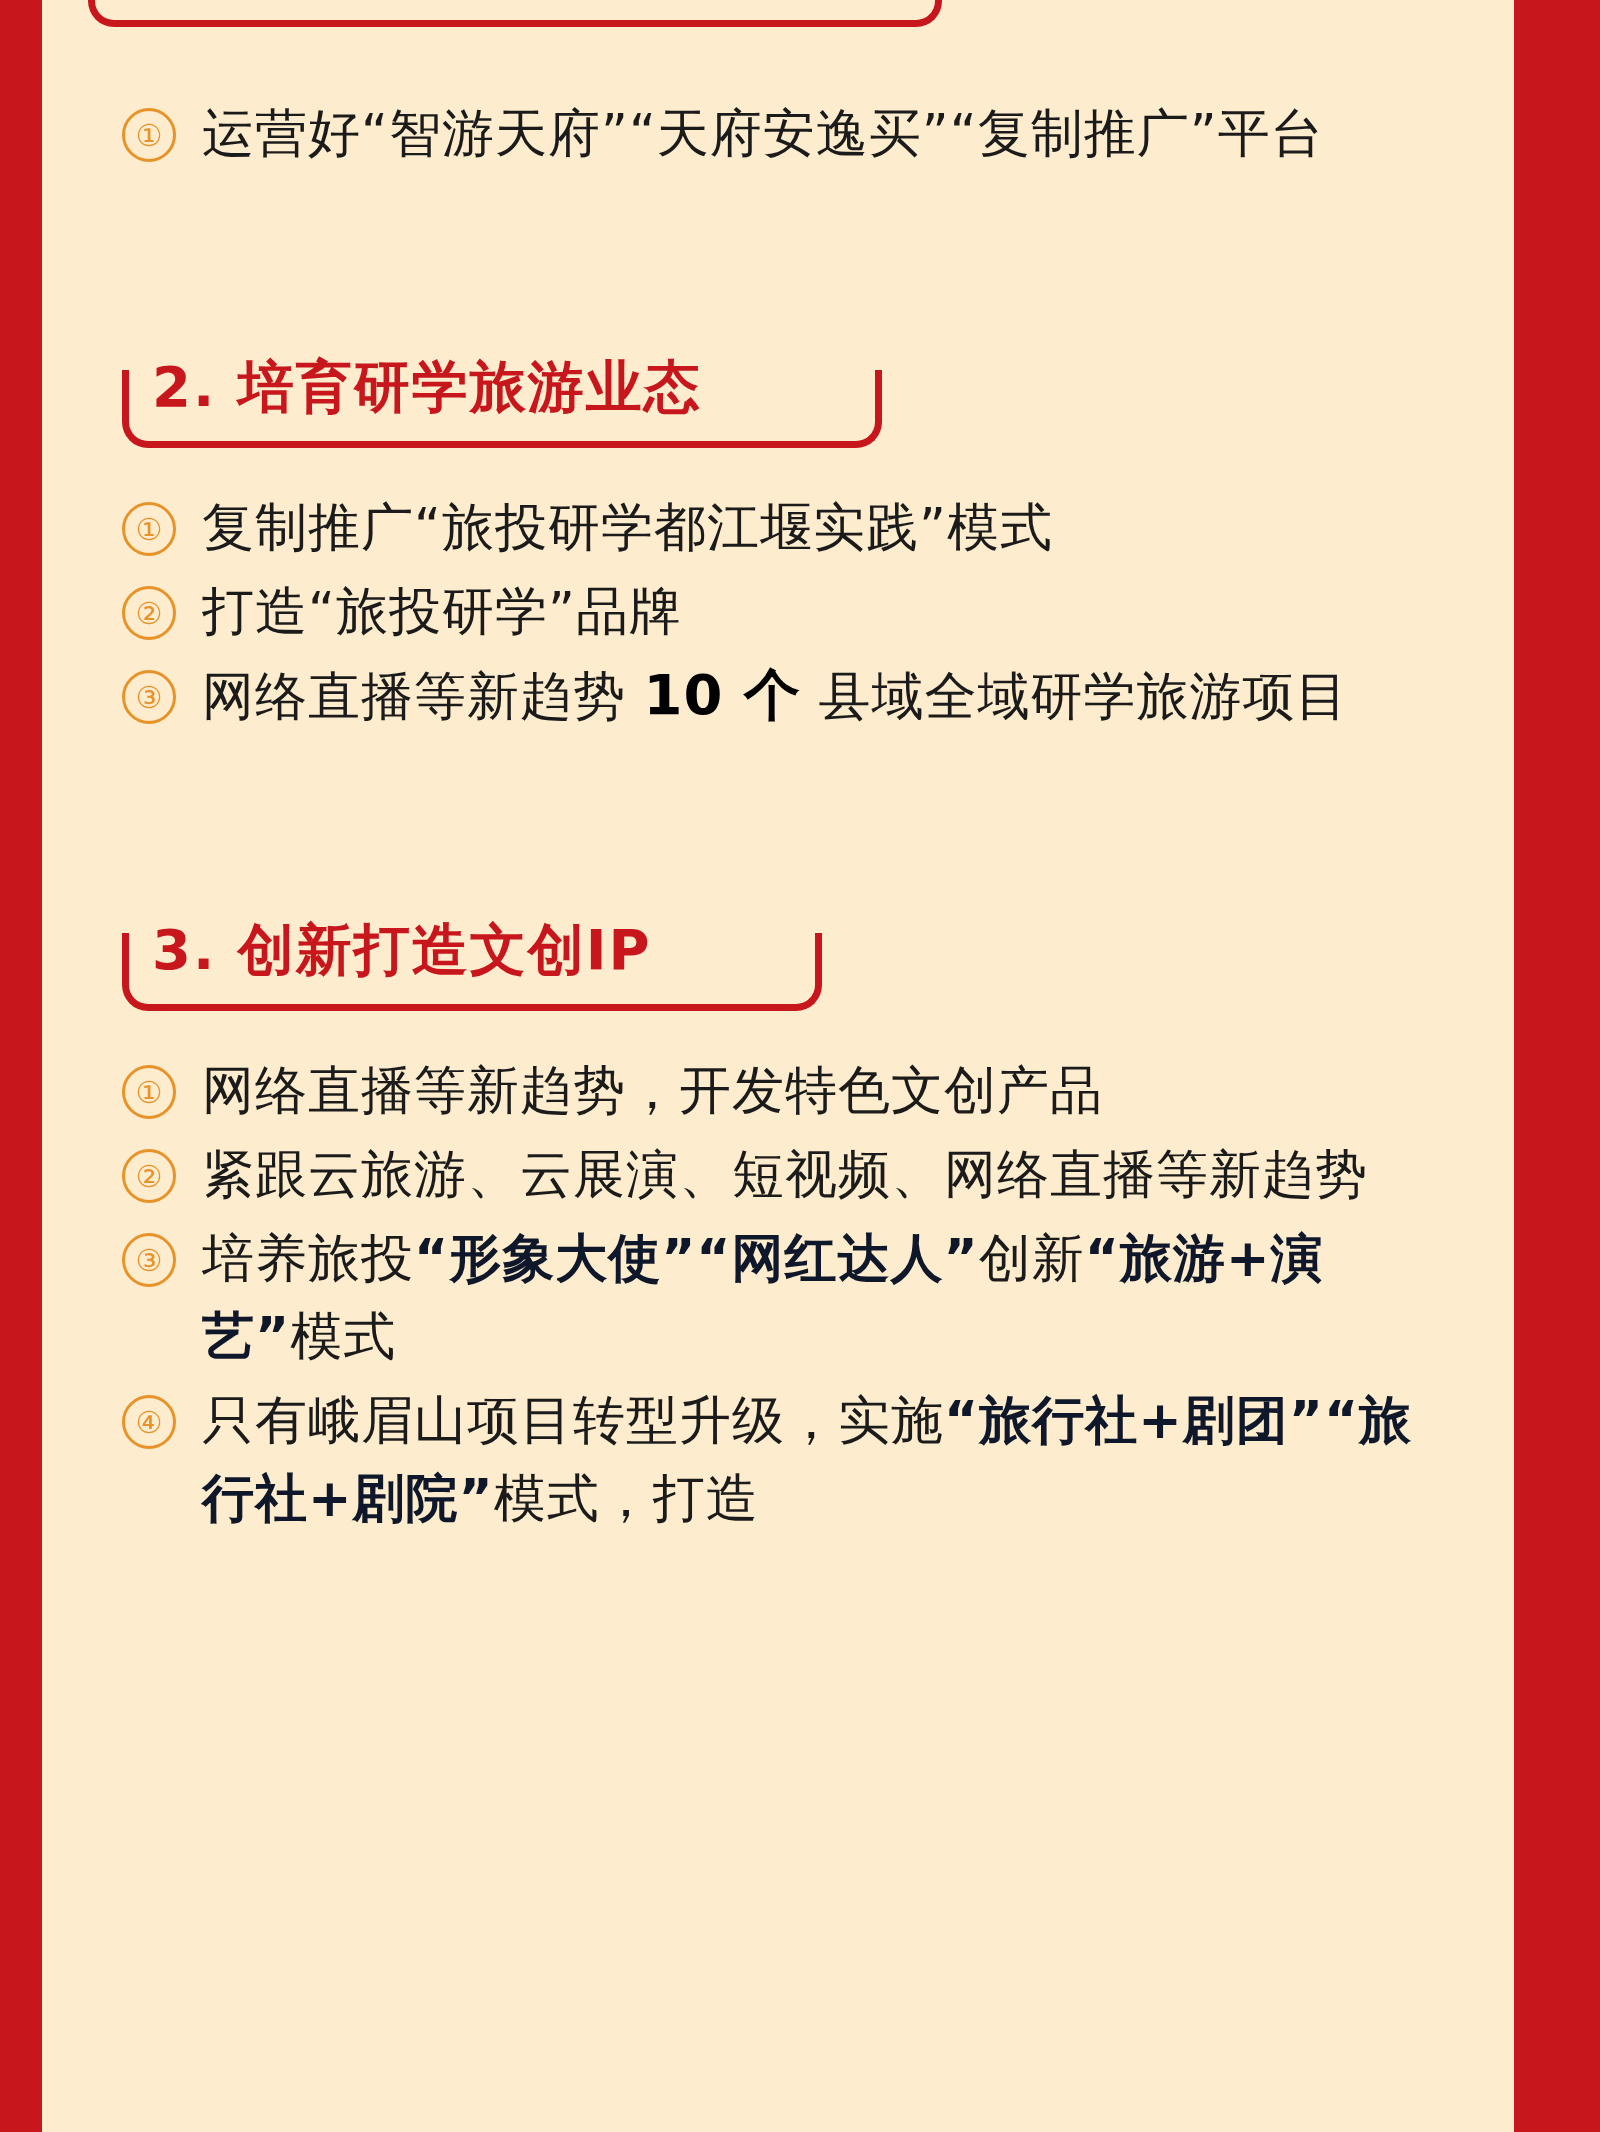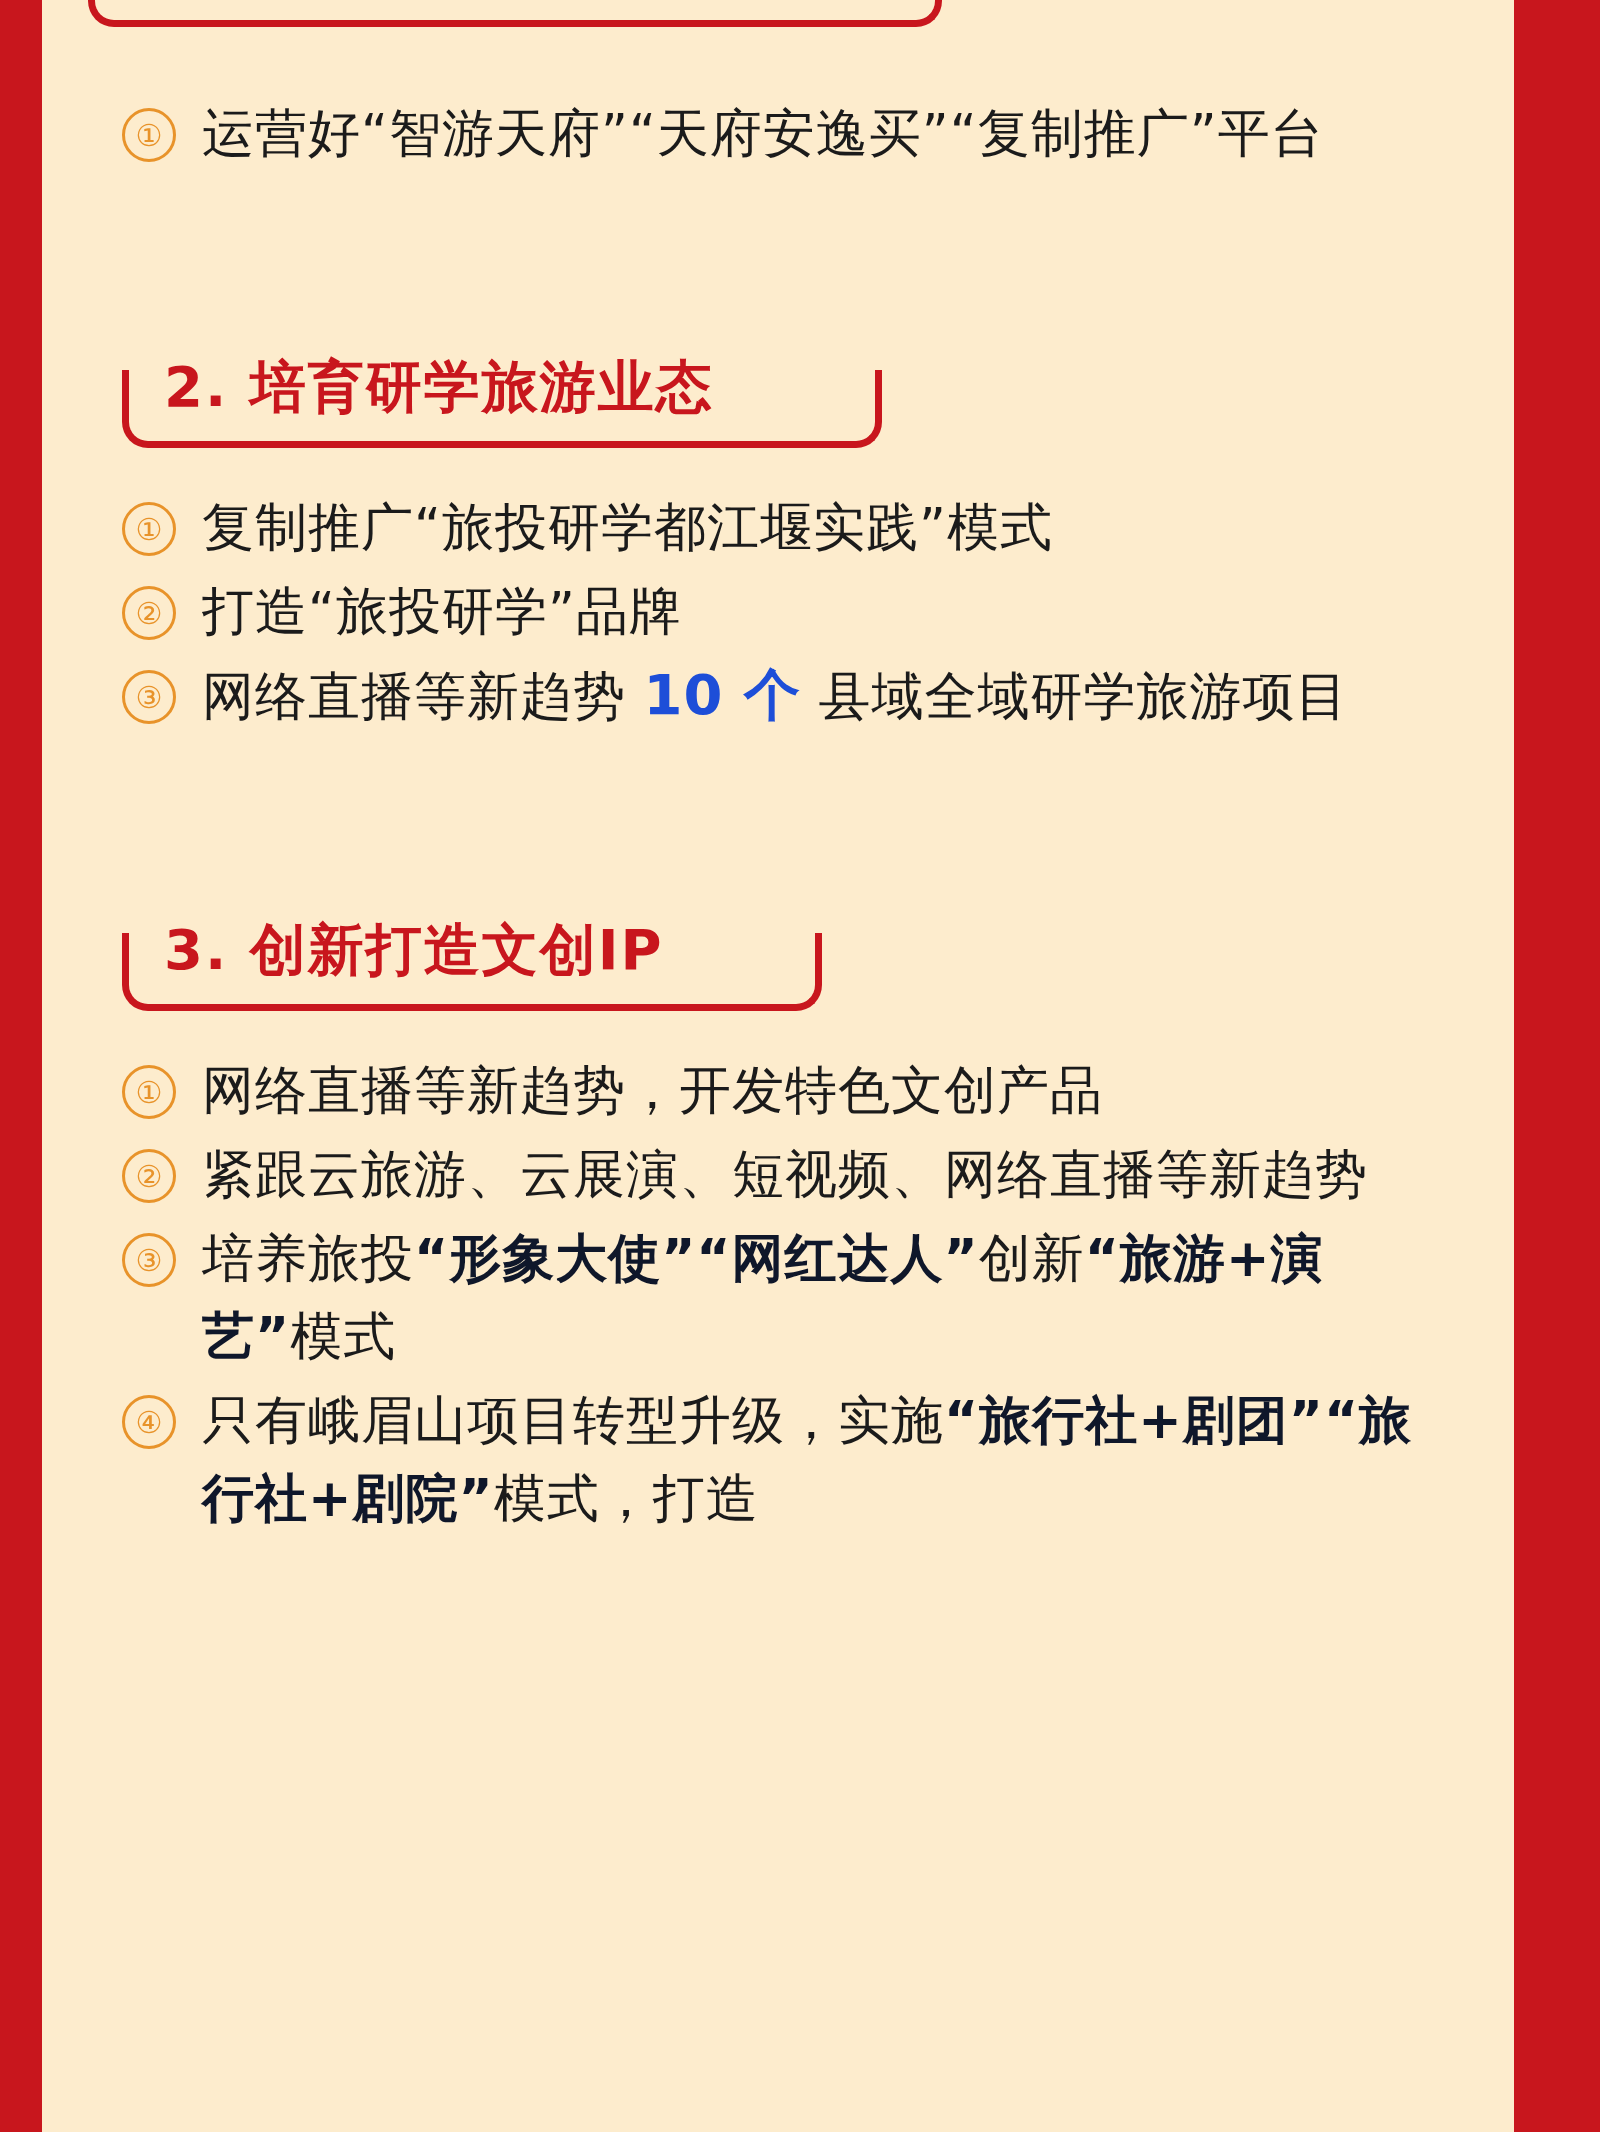--- a/index.html
+++ b/index.html
@@ -72,34 +72,34 @@
   }
   .text {
     flex: 1 1 auto;
     font-size: 52px;
     line-height: 78px;
     color: #1b1b1b;
     letter-spacing: 1px;
     font-family: "DejaVu Sans", "Liberation Sans", sans-serif;
   }
   .hl-orange {
-    color: #1d4ed8;
+    color: #000000;
     font-weight: bold;
     font-size: 56px;
   }
   .hl-red {
     color: #0f172a;
     font-weight: bold;
   }
 
   
   .section {
     position: relative;
     margin: 78px 0 56px 0;
-    padding-left: 32px;
+    padding-left: 20px;
   }
   .section-title {
     font-size: 56px;
     font-weight: bold;
     color: #c8161d;
     line-height: 70px;
     letter-spacing: 2px;
     font-family: "DejaVu Sans", "Liberation Sans", sans-serif;
     position: relative;
     z-index: 2;

